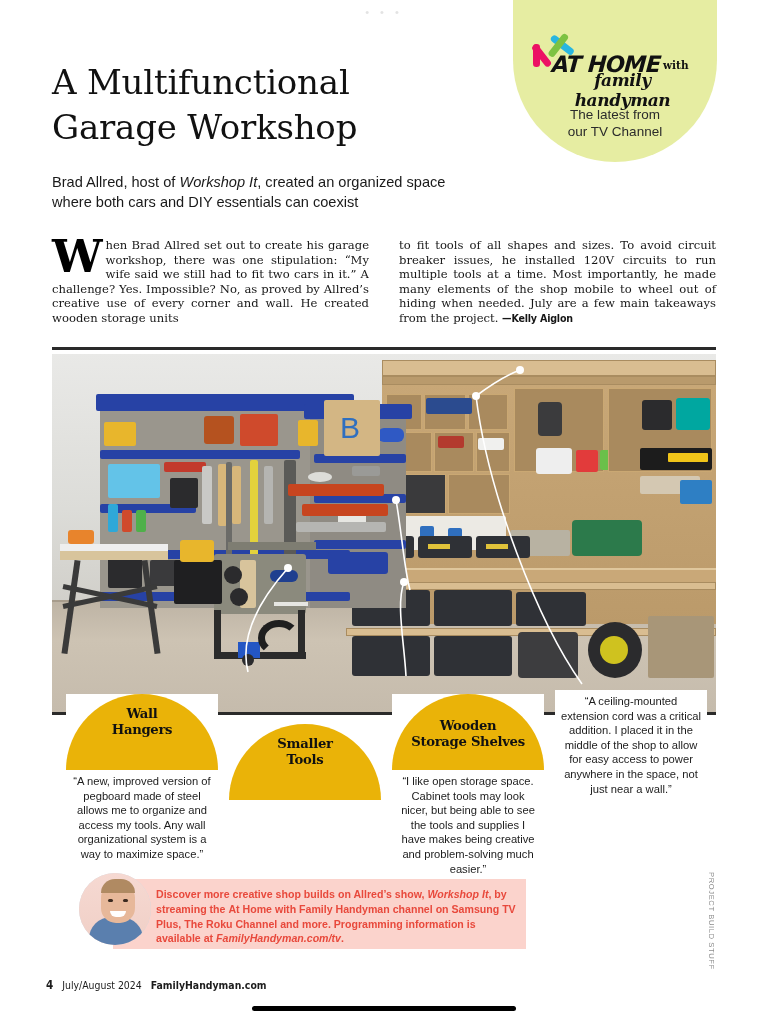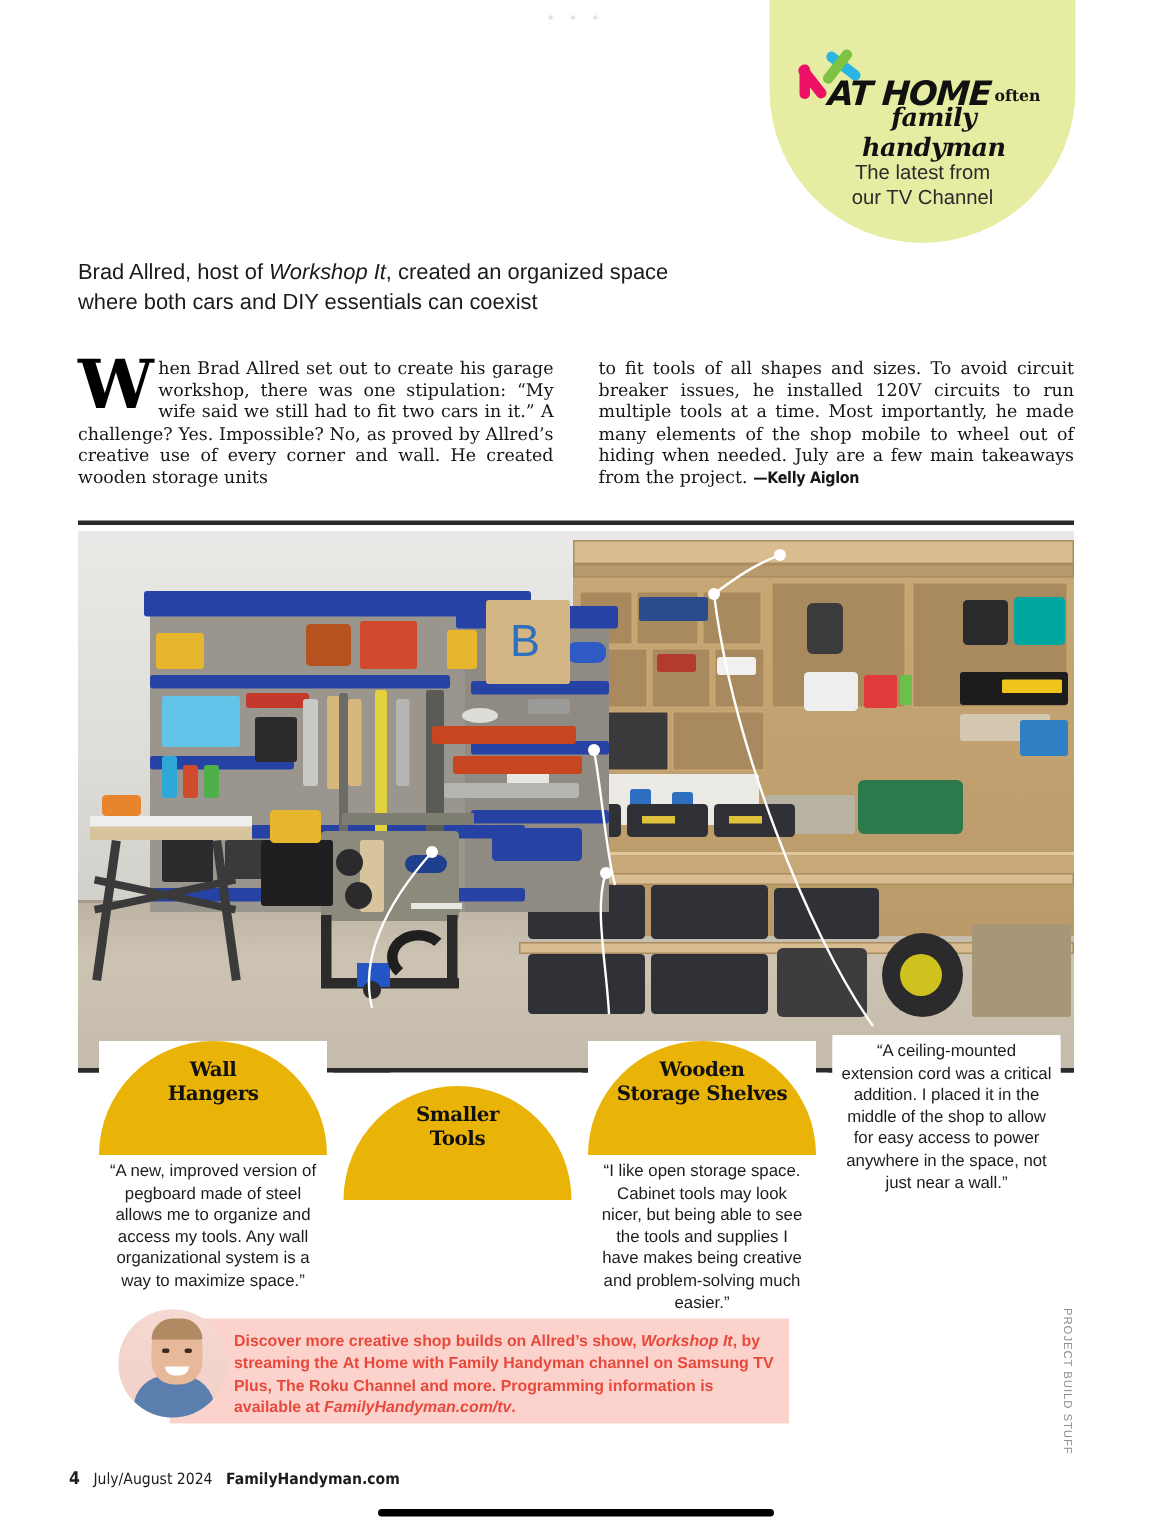--- a/index.html
+++ b/index.html
@@ -239,31 +239,33 @@
   <div class="badge">
     <div class="badge-inner">
       <div class="logo-wrap">
         <svg class="logo-roof" viewBox="0 0 64 36">
           <rect x="1" y="12" width="7" height="23" rx="3.3" fill="#ec1164"></rect>
           <rect x="-1" y="12" width="7" height="26" rx="3.4" fill="#ec1164" transform="rotate(-38 4 14)"></rect>
           <rect x="28" y="0" width="7" height="27" rx="3.4" fill="#29b6e0" transform="rotate(-232 31 13)"></rect>
           <rect x="30" y="2" width="7" height="27" rx="3.4" fill="#7dc242" transform="rotate(38 33 4)"></rect>
         </svg>
         <div class="logo-at-home">AT HOME</div>
-        <div class="logo-with">often</div>
+        <div class="logo-with">with</div>
         <div class="logo-fh">family handyman</div>
       </div>
       <div class="badge-tagline">
         <div>The latest from</div>
         <div>our TV Channel</div>
       </div>
     </div>
   </div>
 
   <h1 class="headline">
+    <div>A Multifunctional</div>
+    <div>Garage Workshop</div>
   </h1>
 
   <div class="subhead"><span>Brad Allred, host of </span><i>Workshop It</i><span>, created an organized space where both cars and DIY essentials can coexist</span></div>
 
   <div class="cols">
     <div class="col">
       <p><span class="dropcap">W</span><span>hen Brad Allred set out to create his garage workshop, there was one stipulation: “My wife said we still had to fit two cars in it.” A challenge? Yes. Impossible? No, as proved by Allred’s creative use of every corner and wall. He created wooden storage units</span></p>
     </div>
     <div class="col">
       <p><span>to fit tools of all shapes and sizes. To avoid circuit breaker issues, he installed 120V circuits to run multiple tools at a time. Most importantly, he made many elements of the shop mobile to wheel out of hiding when needed. July are a few main takeaways from the project. </span><span class="byline">—Kelly Aiglon</span></p>
@@ -436,21 +438,21 @@
     <div class="bubble-cap">
       <div style="padding-top:12px;">
         <div class="bubble-title">Smaller</div>
         <div class="bubble-title">Tools</div>
       </div>
     </div>
   </div>
 
   <div class="bubble" style="left:392px; top:694px;">
     <div class="bubble-cap">
-      <div style="padding-top:12px;">
+      <div style="padding-top:24px;">
         <div class="bubble-title">Wooden</div>
         <div class="bubble-title">Storage Shelves</div>
       </div>
     </div>
     <div class="bubble-body">
       <div class="bubble-text">“I like open storage space. Cabinet tools may look nicer, but being able to see the tools and supplies I have makes being creative and problem-solving much easier.”</div>
     </div>
   </div>
 
   <div class="bubble" style="left:555px; top:690px;">

